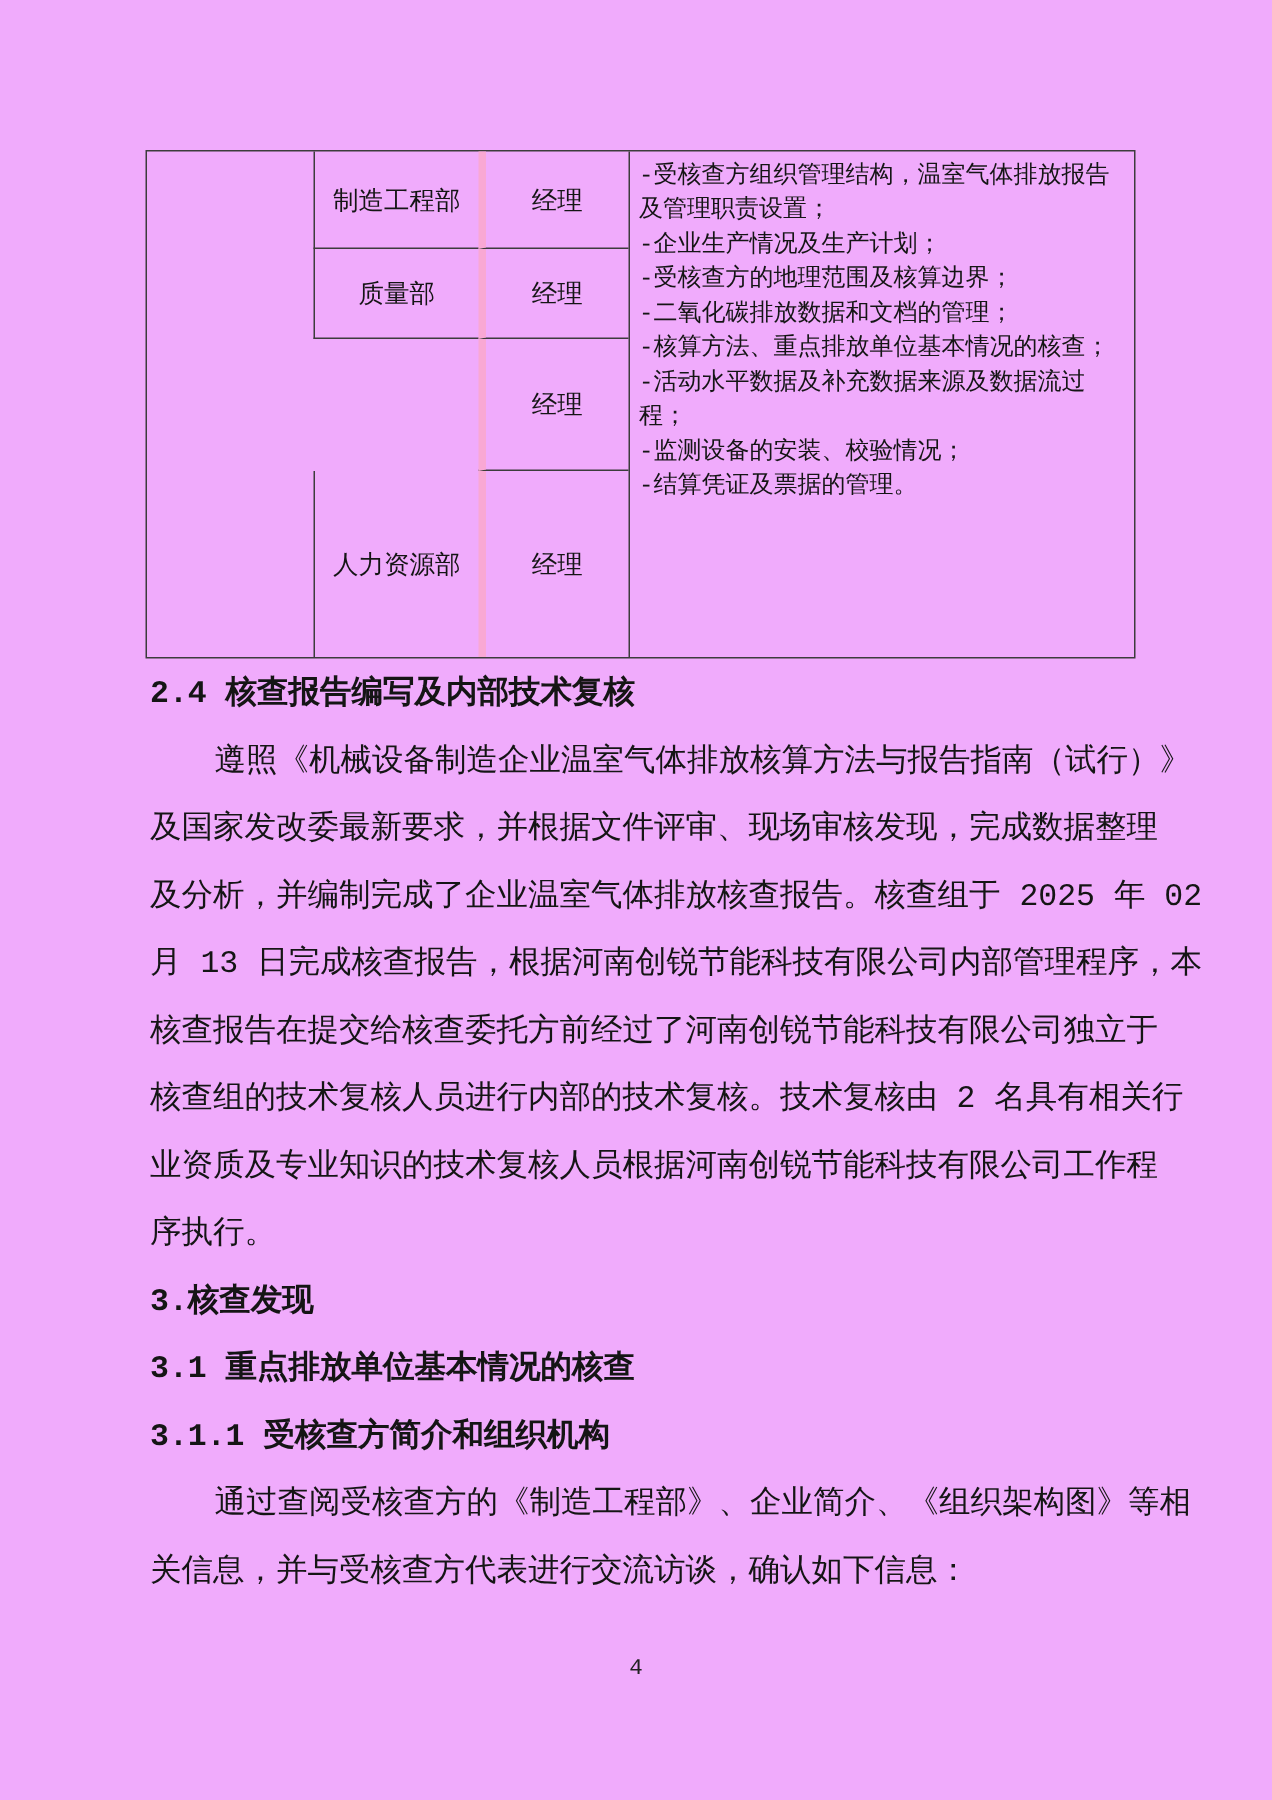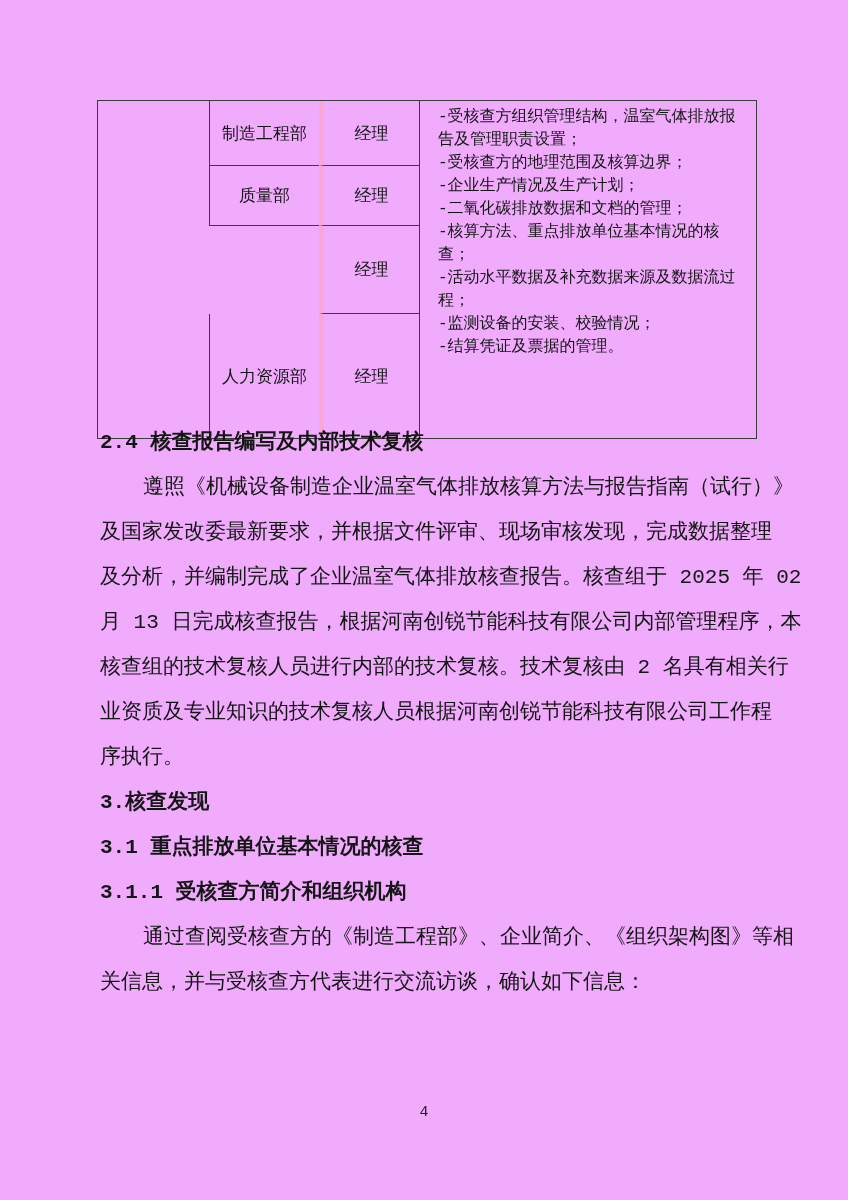--- a/index.html
+++ b/index.html
@@ -29,24 +29,24 @@
     display:flex;align-items:center;justify-content:center;
     font-size:17px;}
   .row-sep{border-bottom:1px solid #3c3c3c;}
   .cell-topics{
     grid-column:4;grid-row:1/5;
     border-left:1px solid #3c3c3c;
     padding:5px 6px 4px 6px;
     font-size:16px;line-height:23px;
     text-align:left;
   }
-  .topic-line{word-break:normal;margin-left:12px;}
+  .topic-line{word-break:normal;}
   
   .content{
-    position:absolute;left:100px;top:420px;width:700px;
+    position:absolute;left:100px;top:441px;width:700px;
   }
   .line{
     font-size:21px;line-height:45px;height:45px;
     white-space:nowrap;
   }
   .heading{font-weight:bold;}
   .indent{text-indent:43px;}
   
   .page-number{
     position:absolute;left:0;top:1104px;width:848px;
@@ -81,37 +81,38 @@
 
     <div class="cell cell-dept" style="grid-row:4">
       <span>人力资源部</span>
     </div>
     <div class="cell cell-role" style="grid-row:4">
       <span>经理</span>
     </div>
 
     <div class="cell cell-topics">
       <div class="topic-line">-受核查方组织管理结构，温室气体排放报告及管理职责设置；</div>
+      <div class="topic-line">-企业生产情况及生产计划；</div>
       <div class="topic-line">-受核查方的地理范围及核算边界；</div>
-      <div class="topic-line">-企业生产情况及生产计划；</div>
       <div class="topic-line">-二氧化碳排放数据和文档的管理；</div>
       <div class="topic-line">-核算方法、重点排放单位基本情况的核查；</div>
       <div class="topic-line">-活动水平数据及补充数据来源及数据流过程；</div>
       <div class="topic-line">-监测设备的安装、校验情况；</div>
       <div class="topic-line">-结算凭证及票据的管理。</div>
     </div>
   </div>
 
   <div class="content">
     <div class="line heading">2.4 核查报告编写及内部技术复核</div>
 
     <div class="line indent">遵照《机械设备制造企业温室气体排放核算方法与报告指南（试行）》</div>
     <div class="line">及国家发改委最新要求，并根据文件评审、现场审核发现，完成数据整理</div>
     <div class="line">及分析，并编制完成了企业温室气体排放核查报告。核查组于 2025 年 02</div>
     <div class="line">月 13 日完成核查报告，根据河南创锐节能科技有限公司内部管理程序，本</div>
+    <div class="line">核查报告在提交给核查委托方前经过了河南创锐节能科技有限公司独立于</div>
     <div class="line">核查组的技术复核人员进行内部的技术复核。技术复核由 2 名具有相关行</div>
     <div class="line">业资质及专业知识的技术复核人员根据河南创锐节能科技有限公司工作程</div>
     <div class="line">序执行。</div>
 
     <div class="line heading">3.核查发现</div>
     <div class="line heading">3.1 重点排放单位基本情况的核查</div>
     <div class="line heading">3.1.1 受核查方简介和组织机构</div>
 
     <div class="line indent">通过查阅受核查方的《制造工程部》、企业简介、《组织架构图》等相</div>
     <div class="line">关信息，并与受核查方代表进行交流访谈，确认如下信息：</div>

